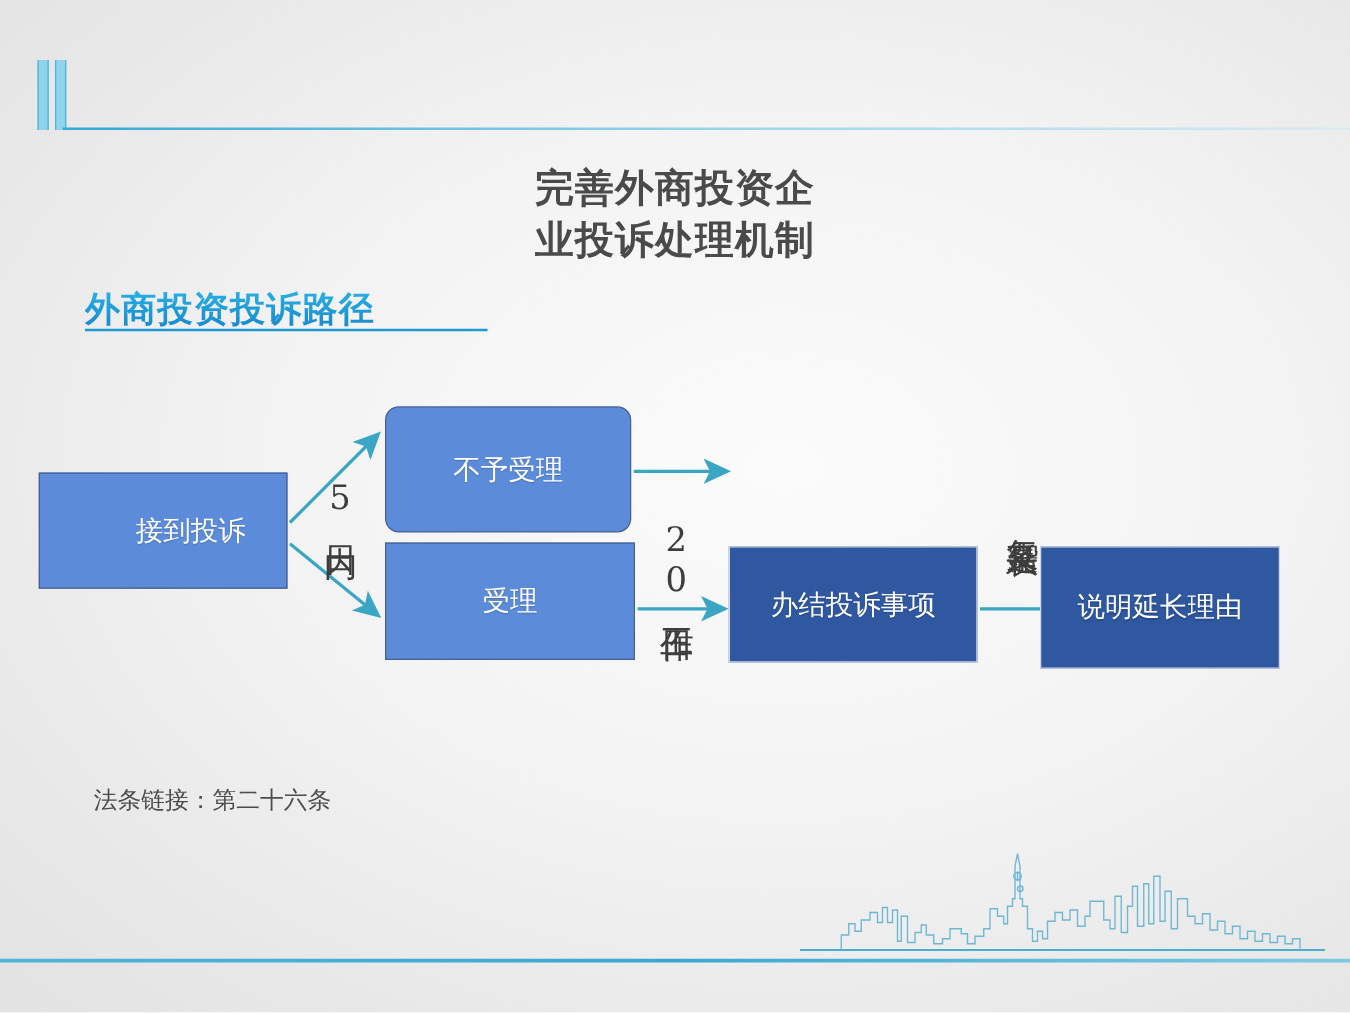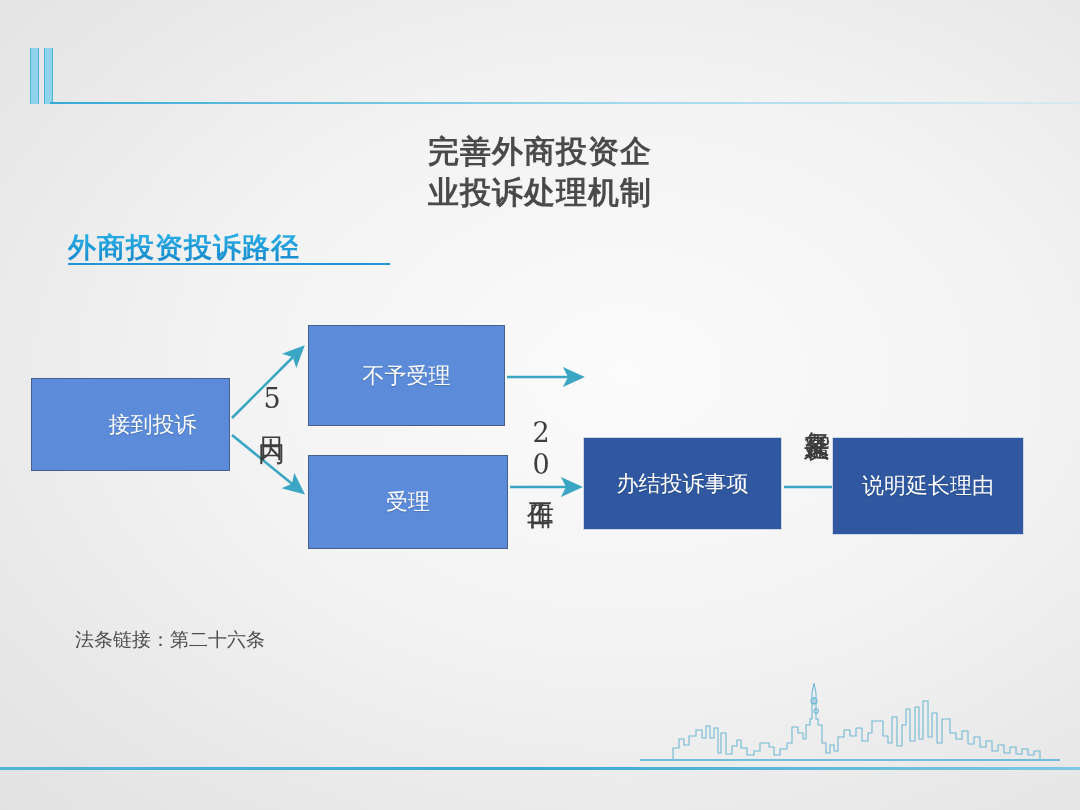--- a/index.html
+++ b/index.html
@@ -57,22 +57,22 @@
     color:#ffffff;
     font-family:"DejaVu Serif","Liberation Serif",serif;
     text-shadow:0 1px 1px rgba(0,0,0,.18);
     box-sizing:border-box;
     white-space:nowrap;
   }
   .box.light { background:#5b8bd9; border:1px solid #46608f; }
   .box.dark  { background:#2f58a0; border:1px solid #cfd7e4; }
 
   #box-received  { left:31px;  top:378px; width:199px; height:93px;  font-size:22px;padding-left:44px; }
-  #box-reject    { left:308px; top:325px; width:197px; height:101px; font-size:22px; }
-  #box-accept    { left:308px; top:455px; width:200px; height:94px;  font-size:22px; }
+  #box-reject    { left:308px; top:325px; width:197px; height:101px; font-size:22px;border-radius:11px; }
+  #box-accept    { left:308px; top:434px; width:200px; height:94px;  font-size:22px; }
   #box-reason    { left:587px; top:324px; width:196px; height:100px; font-size:22px; }
   #box-settle    { left:583px; top:437px; width:199px; height:93px;  font-size:22px; }
   #box-extend    { left:832px; top:437px; width:192px; height:98px;  font-size:22px; }
 
   
   .vlabel {
     position:absolute;
     writing-mode:vertical-rl;
     text-orientation:upright;
     color:#3d3d3d;

